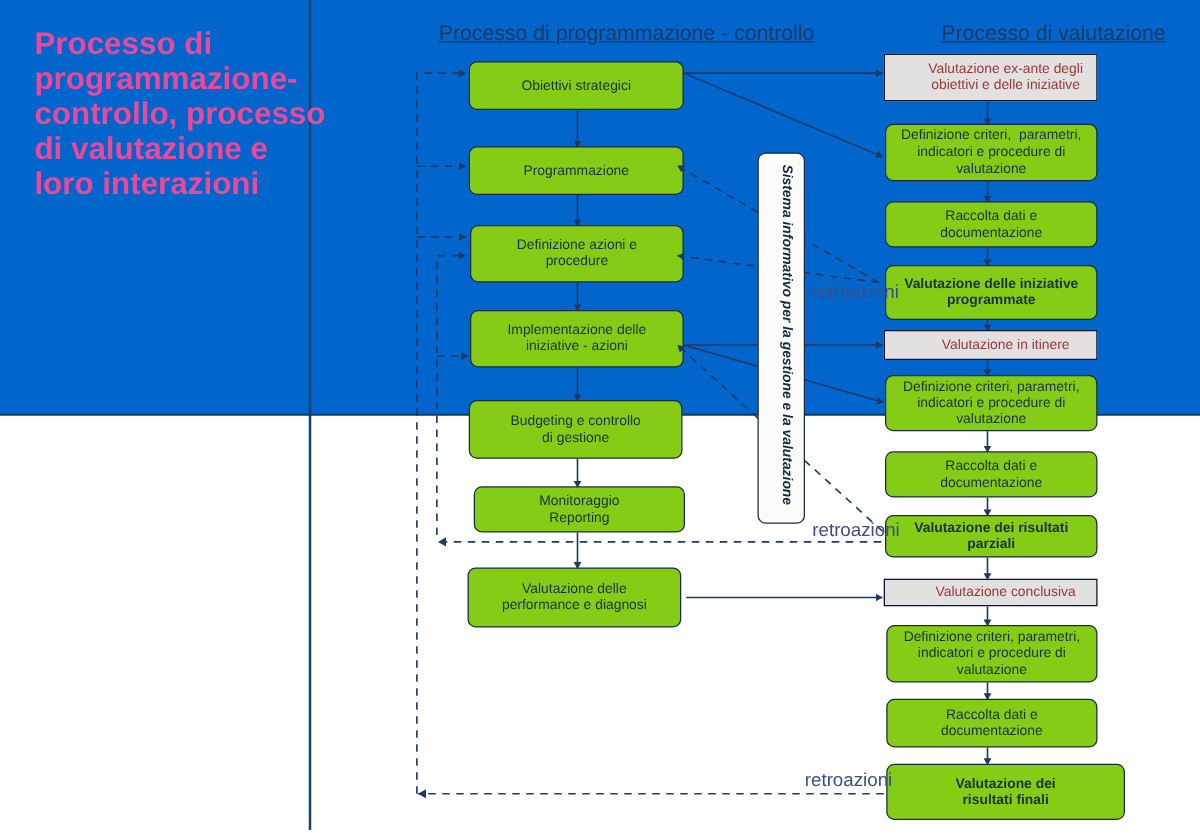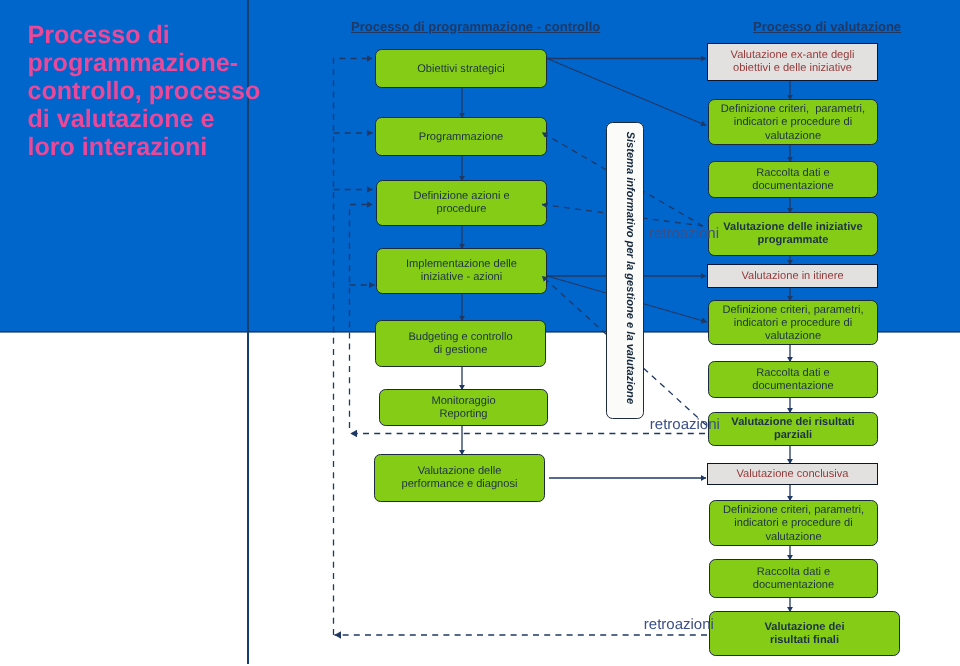--- a/index.html
+++ b/index.html
@@ -5,29 +5,29 @@
 <style>
   html,body{margin:0;padding:0;}
   body{width:960px;height:666px;overflow:hidden;background:#fff;
        font-family:"Liberation Sans",sans-serif;-webkit-font-smoothing:antialiased;text-rendering:geometricPrecision;}
   #slide{position:relative;width:960px;height:666px;background:#fff;}
   .bluebg{position:absolute;left:0;top:0;width:960px;height:331px;background:#0066cc;
           box-shadow:0 1.6px 0 0 #0d3a6b;}
   .vdiv{position:absolute;left:246.8px;top:0;width:2.2px;height:664px;background:#13406e;}
   .title{position:absolute;left:9.5px;top:21.2px;width:240px;color:#ec4899;
          font-size:25.1px;font-weight:bold;line-height:28px;margin-left:18px;}
-  .hdr{position:absolute;z-index:5;color:#1f3864;font-size:13px;font-weight:bold;
+  .hdr{position:absolute;z-index:5;color:#1f3864;font-size:17px;font-weight:normal;
        text-decoration:underline;text-underline-offset:1.2px;white-space:nowrap;line-height:12.5px;padding-left:24px;}
   .box{position:absolute;z-index:2;box-sizing:border-box;border:1.6px solid #1b2a3c;
        background:#84cc16;border-radius:6.5px;}
   .box .bx{position:absolute;left:0;top:50%;transform:translateY(calc(-50% + 0.6px));width:100%;
            text-align:center;color:#1c3145;font-size:11.1px;line-height:13.35px;}
   .box .bx span{display:block;white-space:pre;}
   .box.sq{border-radius:0;background:#e3e1e0;border-color:#0d1630;border-width:1.8px;}
-  .box.sq .bx{color:#953838;}
+  .box.sq .bx{color:#953838;padding-left:12px;}
   .box.bd .bx{font-weight:bold;}
   .vbox{position:absolute;z-index:4;box-sizing:border-box;border:1.6px solid #1b2a3c;
         background:#fbfbf9;border-radius:6.5px;}
   .vbox span{position:absolute;left:50%;top:50%;white-space:nowrap;
              transform:translate(-50%,-50%) translate(4.7px,-3.2px) rotate(90deg);
              font-style:italic;font-weight:bold;font-size:11.1px;color:#16293d;}
   .lbl{position:absolute;z-index:5;color:#3b4f86;font-size:15px;white-space:nowrap;line-height:12.8px;}
   svg.ov{position:absolute;left:0;top:0;width:960px;height:666px;overflow:visible;}
   svg.ov line,svg.ov polyline{stroke:#1f3864;stroke-width:1.3;fill:none;}
   svg.ov marker path{fill:#1f3864;stroke:none;}

